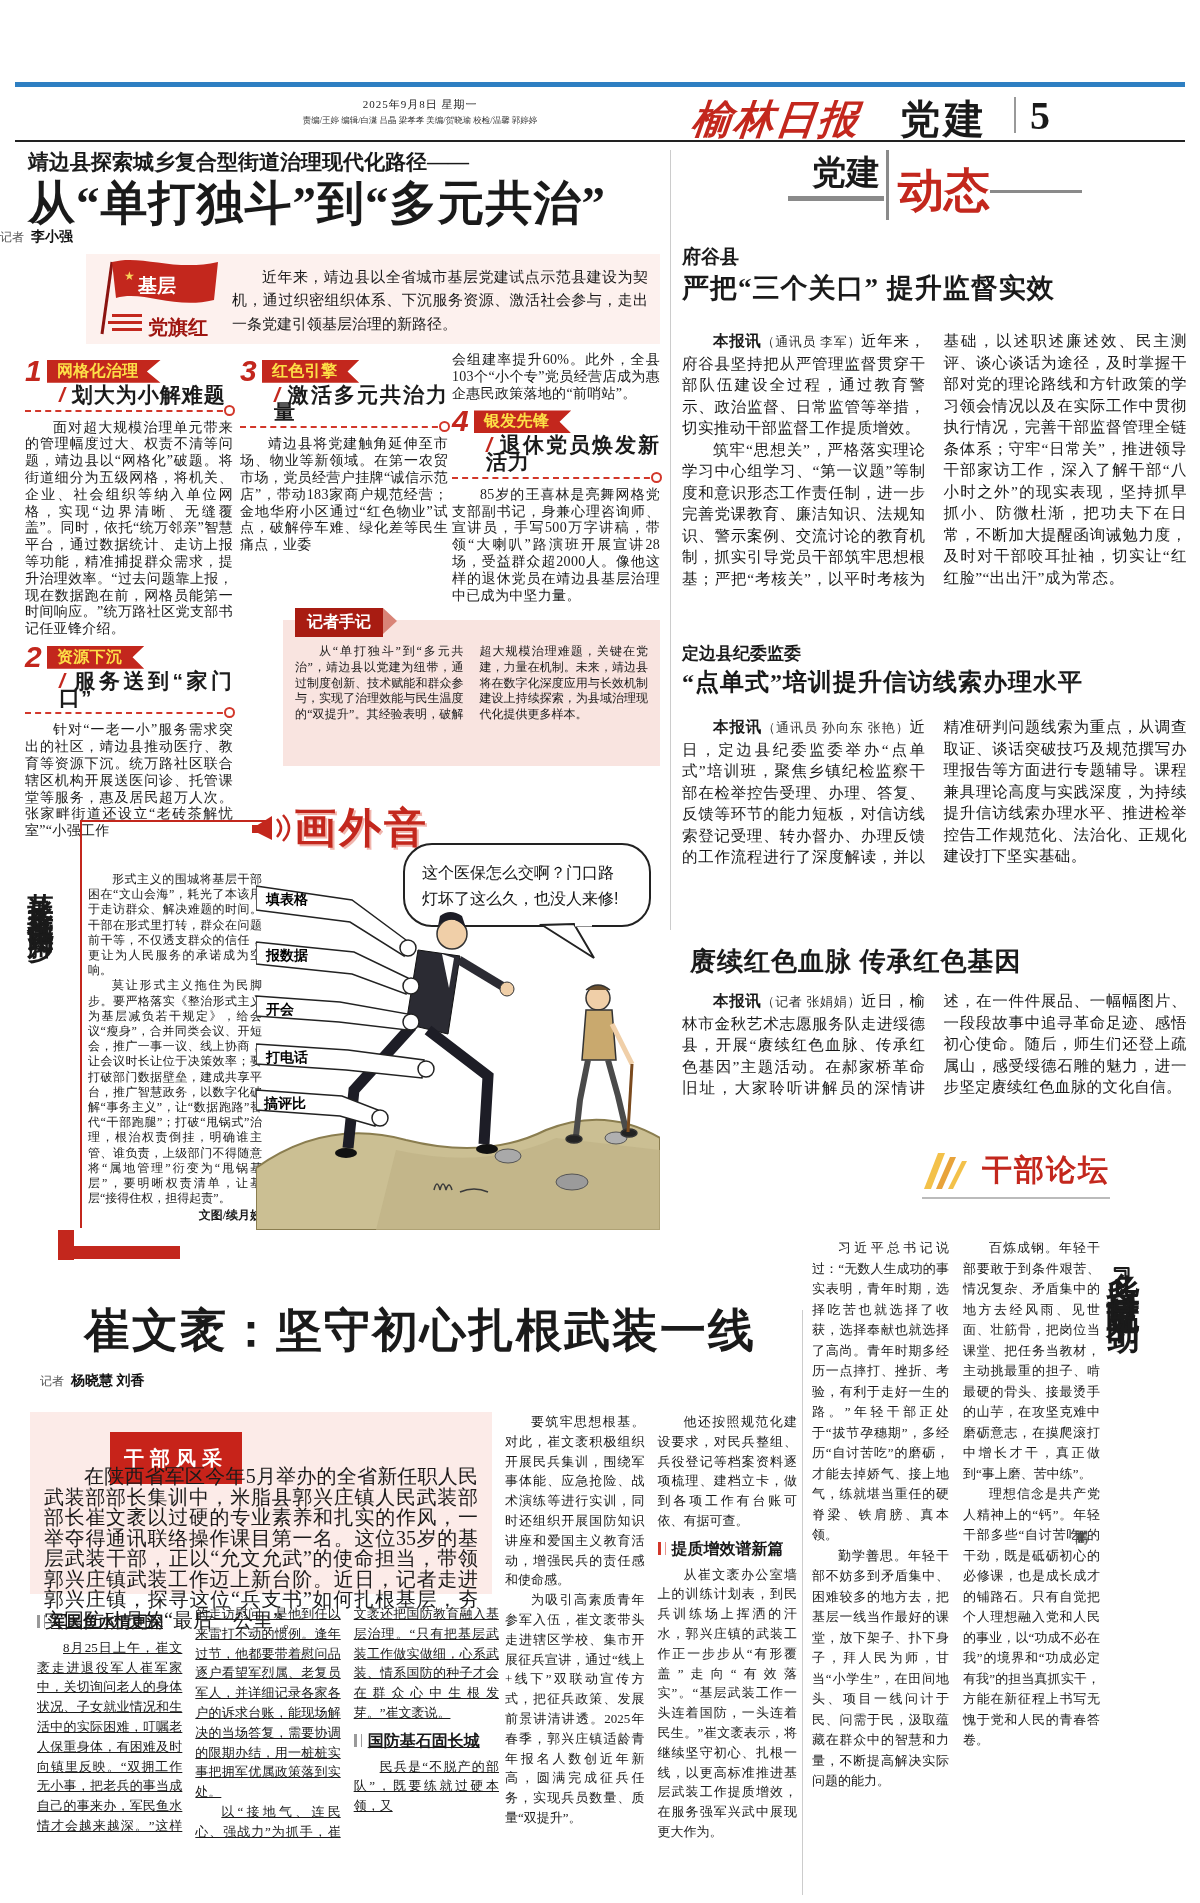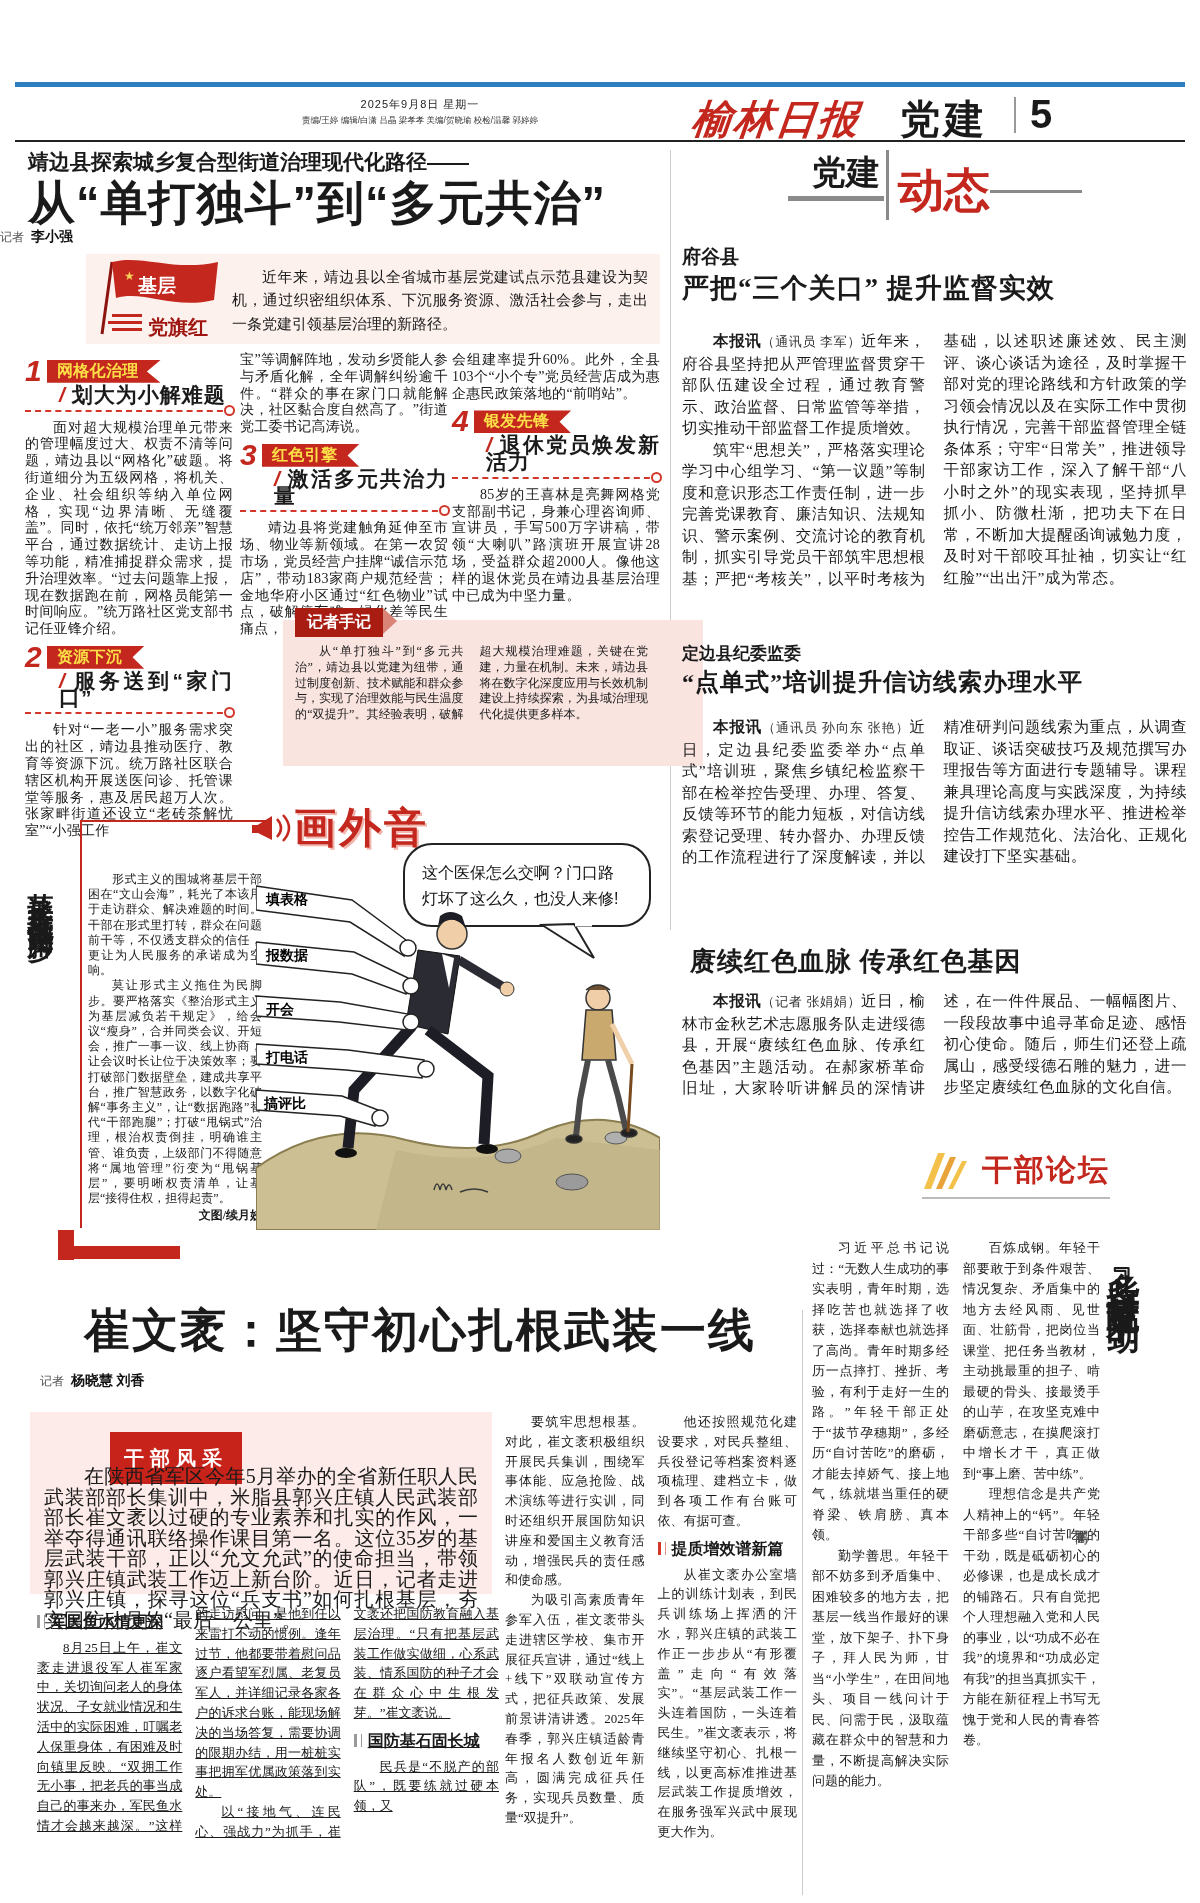--- a/index.html
+++ b/index.html
@@ -1,19 +1,19 @@
 <!DOCTYPE html>
 <html><head>
 <meta charset="utf-8">
 <style>
   html,body{margin:0;padding:0;background:#e8e8e8;}
   .page{position:relative;width:1200px;height:1903px;background:#fff;margin:0 auto;
         font-family:"Liberation Serif","DejaVu Serif",serif;color:#1a1a1a;overflow:hidden;}
   .abs{position:absolute;}
-  .sans{font-family:Liberation Sans, sans-serif;}
+  .sans{font-family:Liberation Serif, serif;}
   
   .topline{left:15px;top:82px;width:1170px;height:5px;background:#2e7fc2;}
   .hdr-meta{left:270px;top:97px;width:300px;text-align:center;color:#222;}
   .hdr-date{font-size:11px;letter-spacing:1px;}
   .hdr-editors{font-size:8.5px;margin-top:3px;color:#333;}
   .masthead{left:692px;top:92px;font-size:40px;font-weight:900;font-style:italic;color:#c3271d;
             transform:skewX(-6deg);letter-spacing:2px;}
   .hdr-section{left:900px;top:92px;font-size:40px;font-weight:900;letter-spacing:4px;}
   .hdr-vbar{left:1014px;top:97px;width:2px;height:36px;background:#999;}
   .hdr-page{left:1030px;top:92px;font-size:40px;font-weight:900;}
@@ -36,21 +36,21 @@
   .sec-tag{display:inline-block;background:#c3271d;color:#fde047;font-weight:700;font-size:16px;
            font-family:"Liberation Sans",sans-serif;padding:3px 22px 3px 10px;margin-left:5px;
            clip-path:polygon(0 0,100% 0,88% 50%,100% 100%,0 100%);vertical-align:middle;}
   .sec-title{font-family:"Liberation Sans",sans-serif;font-size:21px;font-weight:900;margin:4px 0 0 34px;
              letter-spacing:1px;}
   .sec-slash{color:#c3271d;font-weight:900;font-style:italic;margin-right:6px;}
   .dashline{position:relative;border-bottom:2px dashed #d2372a;margin:5px 0 8px;height:1px;}
   .dashline i{position:absolute;right:-2px;top:-4px;width:7px;height:7px;border:2px solid #d2372a;
               border-radius:50%;background:#fff;}
   
-  .notebox{left:283px;top:620px;width:420px;height:146px;background:#f9e4e0;}
+  .notebox{left:283px;top:620px;width:377px;height:146px;background:#f9e4e0;}
   .notelabel{position:absolute;left:12px;top:-12px;background:#a81c12;color:#fff;font-weight:700;
              font-size:16px;font-family:"Liberation Sans",sans-serif;padding:4px 12px;}
   .notelabel:after{content:"";position:absolute;right:-14px;top:0;border-style:solid;
                    border-width:13px 0 13px 14px;border-color:transparent transparent transparent #d98477;}
   .notetext{position:absolute;left:12px;top:24px;width:353px;height:112px;column-count:2;column-gap:16px;
             font-size:12px;line-height:15.8px;text-align:justify;}
   .notetext p{margin:0;text-indent:2em;}
   
   .voicelogo{left:250px;top:780px;display:flex;align-items:center;margin-top:20px;}
   .voicelogo .txt{font-family:"Liberation Sans",sans-serif;font-size:42px;font-weight:900;color:#c3271d;
@@ -153,21 +153,20 @@
       <span class="sec-num">2</span><span class="sec-tag">资源下沉</span>
       <div class="sec-title"><span class="sec-slash">/</span><span>服务送到“家门口”</span></div>
       <div class="dashline">
           <i></i>
         </div>
     </div>
     <p class="ind">针对“一老一小”服务需求突出的社区，靖边县推动医疗、教育等资源下沉。统万路社区联合辖区机构开展送医问诊、托管课堂等服务，惠及居民超万人次。张家畔街道还设立“老砖茶解忧室”“小强工作</p>
   </div>
 
   <div class="abs seccol" style="left:240px;">
-    <p>宝”等调解阵地，发动乡贤能人参与矛盾化解，全年调解纠纷逾千件。“群众的事在家门口就能解决，社区黏合度自然高了。”街道党工委书记高涛说。</p>
     <div class="sec-head">
       <span class="sec-num">3</span><span class="sec-tag">红色引擎</span>
       <div class="sec-title"><span class="sec-slash">/</span><span>激活多元共治力量</span></div>
       <div class="dashline">
           <i></i>
         </div>
     </div>
     <p class="ind">靖边县将党建触角延伸至市场、物业等新领域。在第一农贸市场，党员经营户挂牌“诚信示范店”，带动183家商户规范经营；金地华府小区通过“红色物业”试点，破解停车难、绿化差等民生痛点，业委</p>
   </div>
 

